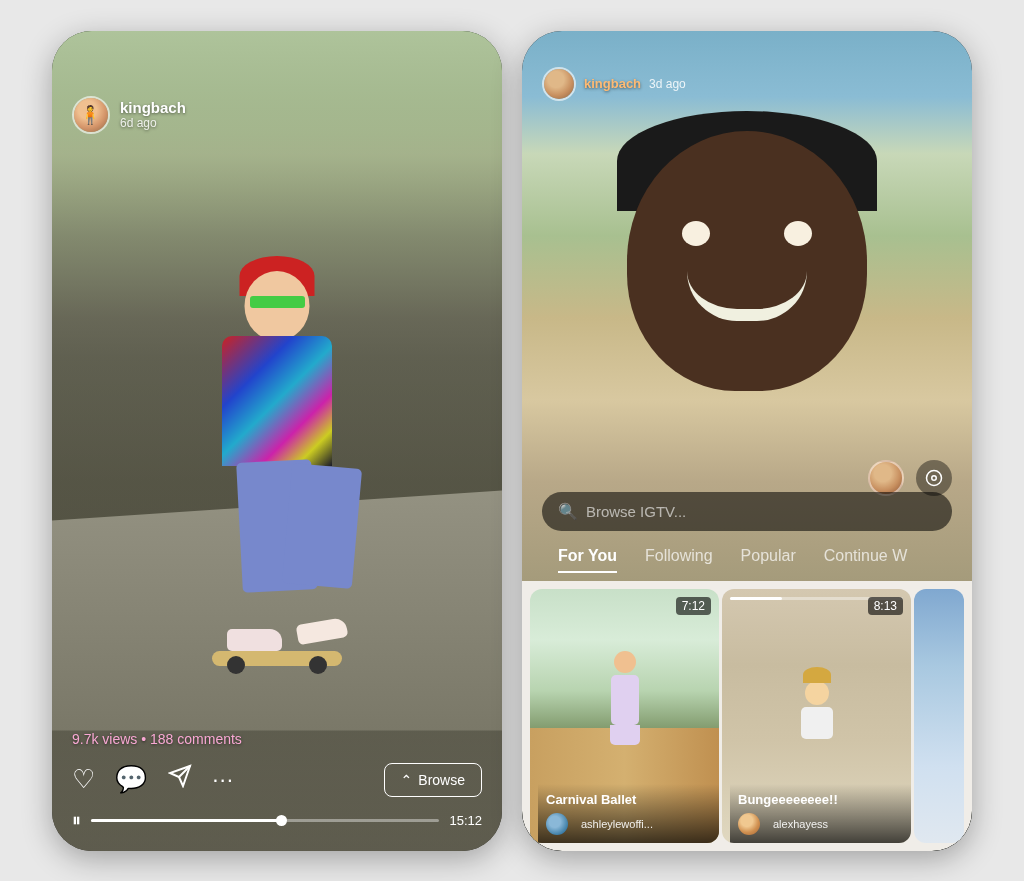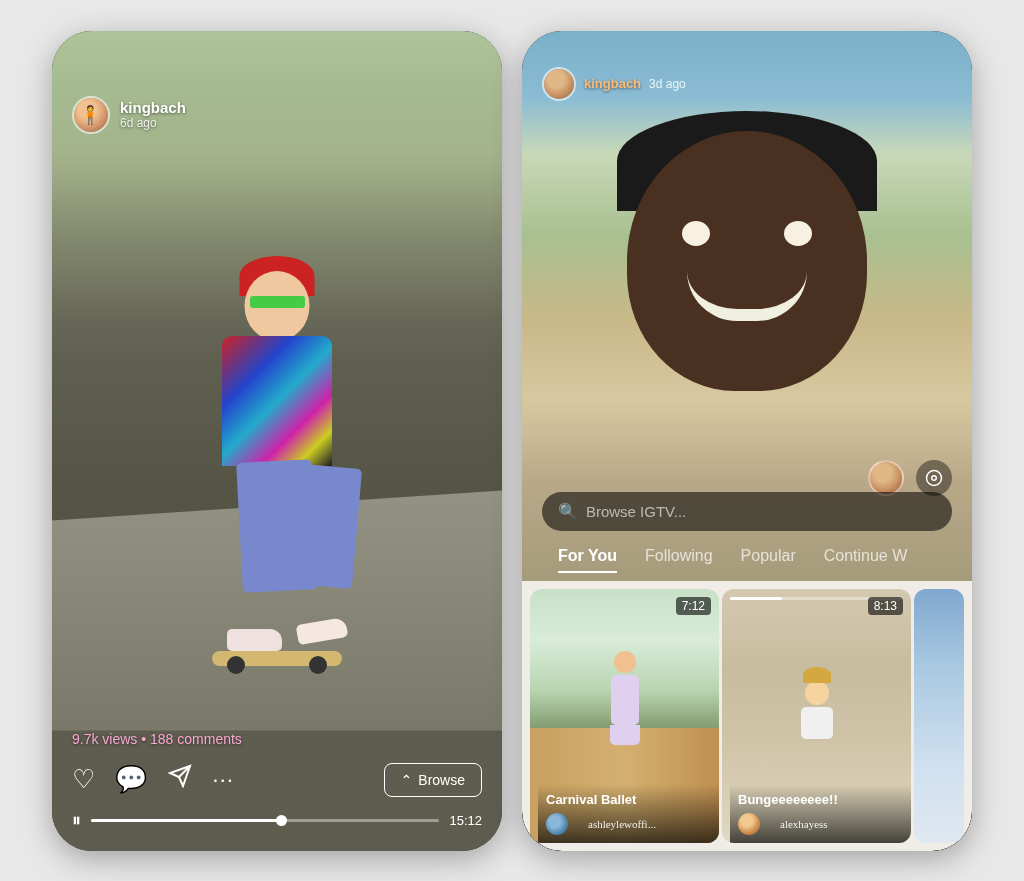--- a/index.html
+++ b/index.html
@@ -650,22 +650,21 @@
     .thumb-title {
       color: white;
       font-size: 13px;
       font-weight: 700;
       margin-bottom: 5px;
       line-height: 1.2;
     }
     .thumb-user-row {
       display: flex;
       align-items: center;
-      gap: 20px;
-      font-family: Liberation Serif, serif;
+      gap: 13px;
     }
     .thumb-avatar {
       width: 22px;
       height: 22px;
       border-radius: 50%;
       overflow: hidden;
       flex-shrink: 0;
     }
     .thumb-avatar-img1 {
       width: 100%;

